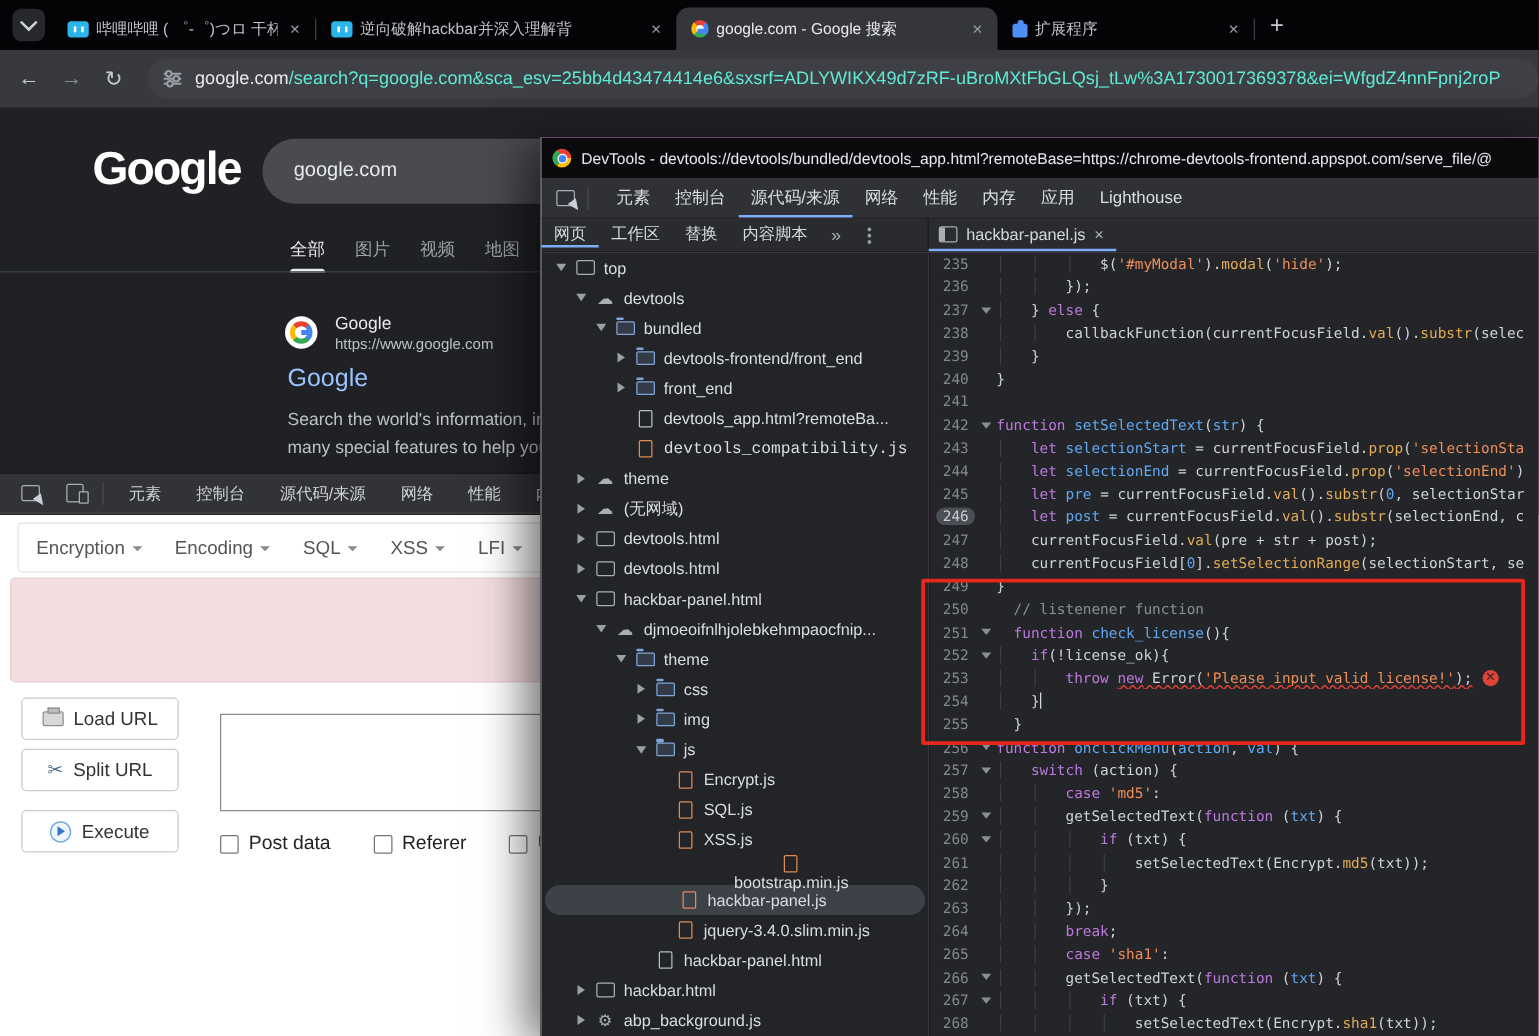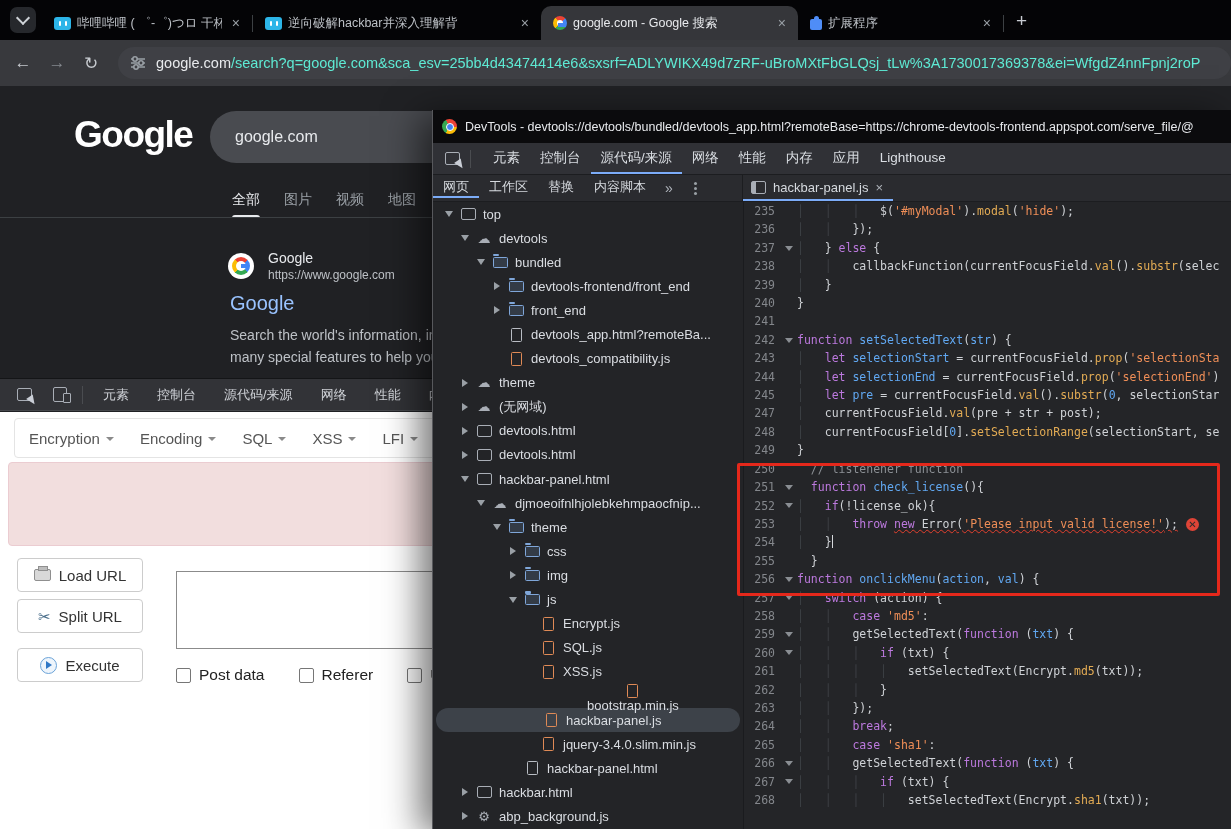--- a/index.html
+++ b/index.html
@@ -366,21 +366,21 @@
             </span>
             <span class="tlabel">front_end</span>
           </div>
           <div class="trow" style="padding-left: 58px;">
             <span class="arr"></span>
             <span class="tic">
               <span class="ic-file"></span>
             </span>
             <span class="tlabel">devtools_app.html?remoteBa...</span>
           </div>
-          <div class="trow" style="padding-left: 58px;">
+          <div class="trow" style="padding-left: 58px; font-family: Liberation Mono, monospace;">
             <span class="arr"></span>
             <span class="tic">
               <span class="ic-file js"></span>
             </span>
             <span class="tlabel">devtools_compatibility.js</span>
           </div>
           <div class="trow" style="padding-left: 26px;">
             <span class="arr r">
               <i></i>
             </span>
@@ -590,20 +590,25 @@
           </div>
           <div class="cline">
             <span class="num"><b>244</b></span>
             <span class="fold"></span>
             <span class="code"><span class="tok-g">│   </span><span class="tok-k">let</span><span class="tok-w"> </span><span class="tok-d">selectionEnd</span><span class="tok-w"> = currentFocusField.</span><span class="tok-p">prop</span><span class="tok-w">(</span><span class="tok-s">'selectionEnd'</span><span class="tok-w">)</span></span>
           </div>
           <div class="cline">
             <span class="num"><b>245</b></span>
             <span class="fold"></span>
             <span class="code"><span class="tok-g">│   </span><span class="tok-k">let</span><span class="tok-w"> </span><span class="tok-d">pre</span><span class="tok-w"> = currentFocusField.</span><span class="tok-p">val</span><span class="tok-w">().</span><span class="tok-p">substr</span><span class="tok-w">(</span><span class="tok-n">0</span><span class="tok-w">, selectionStar</span></span>
+          </div>
+          <div class="cline">
+            <span class="num"><b class="hl">246</b></span>
+            <span class="fold"></span>
+            <span class="code"><span class="tok-g">│   </span><span class="tok-k">let</span><span class="tok-w"> </span><span class="tok-d">post</span><span class="tok-w"> = currentFocusField.</span><span class="tok-p">val</span><span class="tok-w">().</span><span class="tok-p">substr</span><span class="tok-w">(selectionEnd, c</span></span>
           </div>
           <div class="cline">
             <span class="num"><b>247</b></span>
             <span class="fold"></span>
             <span class="code"><span class="tok-g">│   </span><span class="tok-w">currentFocusField.</span><span class="tok-p">val</span><span class="tok-w">(pre + str + post);</span></span>
           </div>
           <div class="cline">
             <span class="num"><b>248</b></span>
             <span class="fold"></span>
             <span class="code"><span class="tok-g">│   </span><span class="tok-w">currentFocusField[</span><span class="tok-n">0</span><span class="tok-w">].</span><span class="tok-p">setSelectionRange</span><span class="tok-w">(selectionStart, se</span></span>

